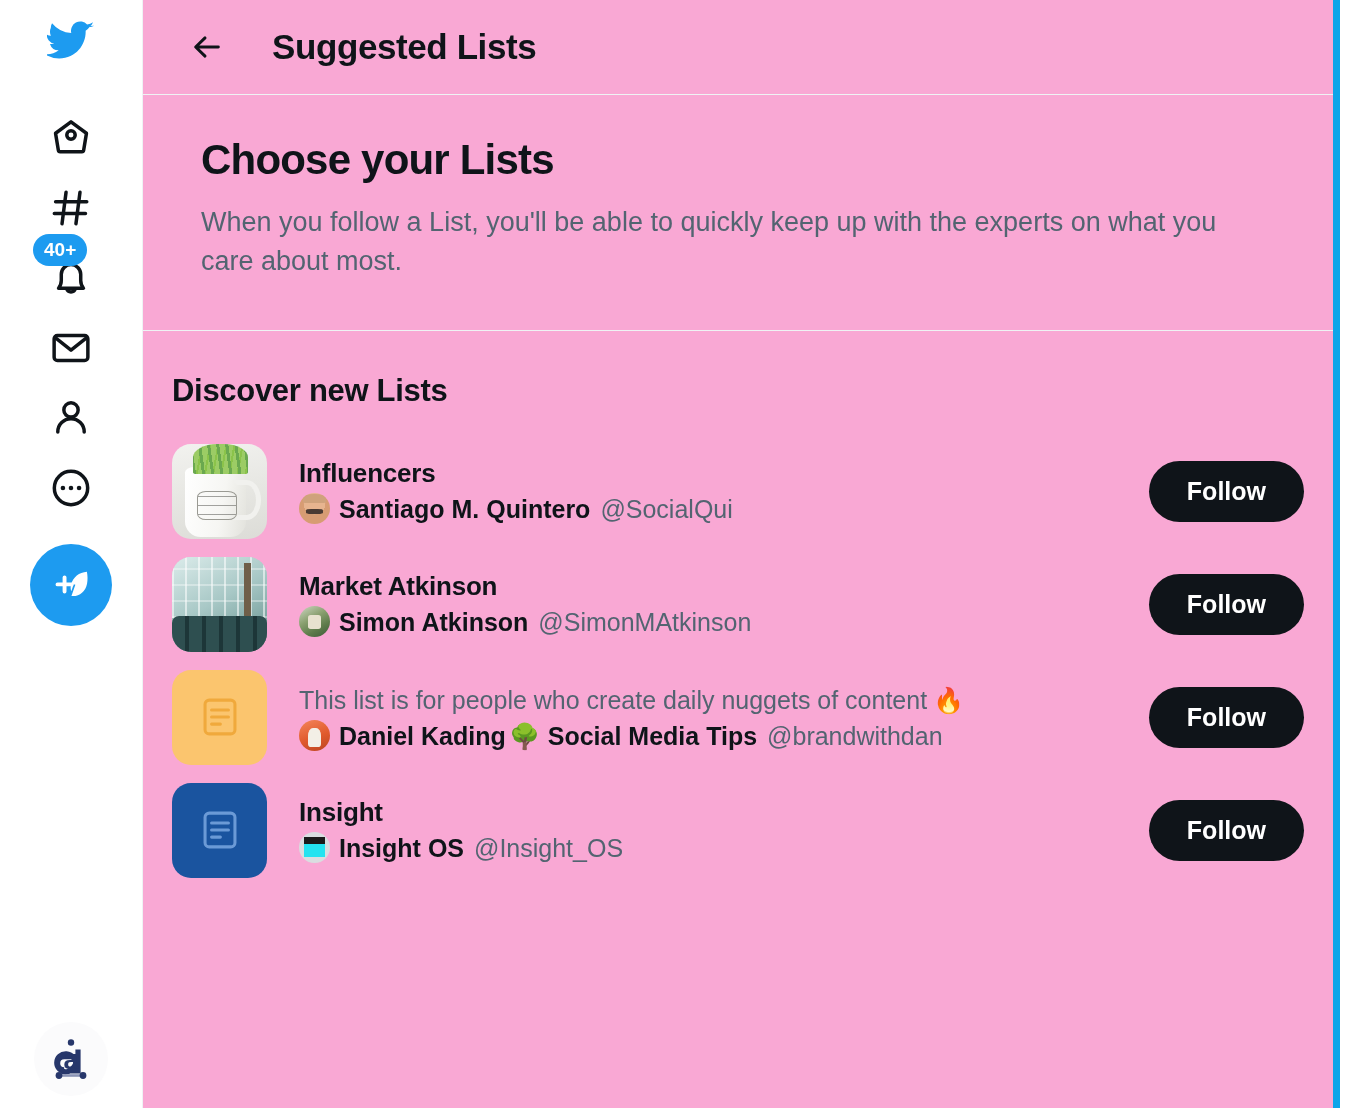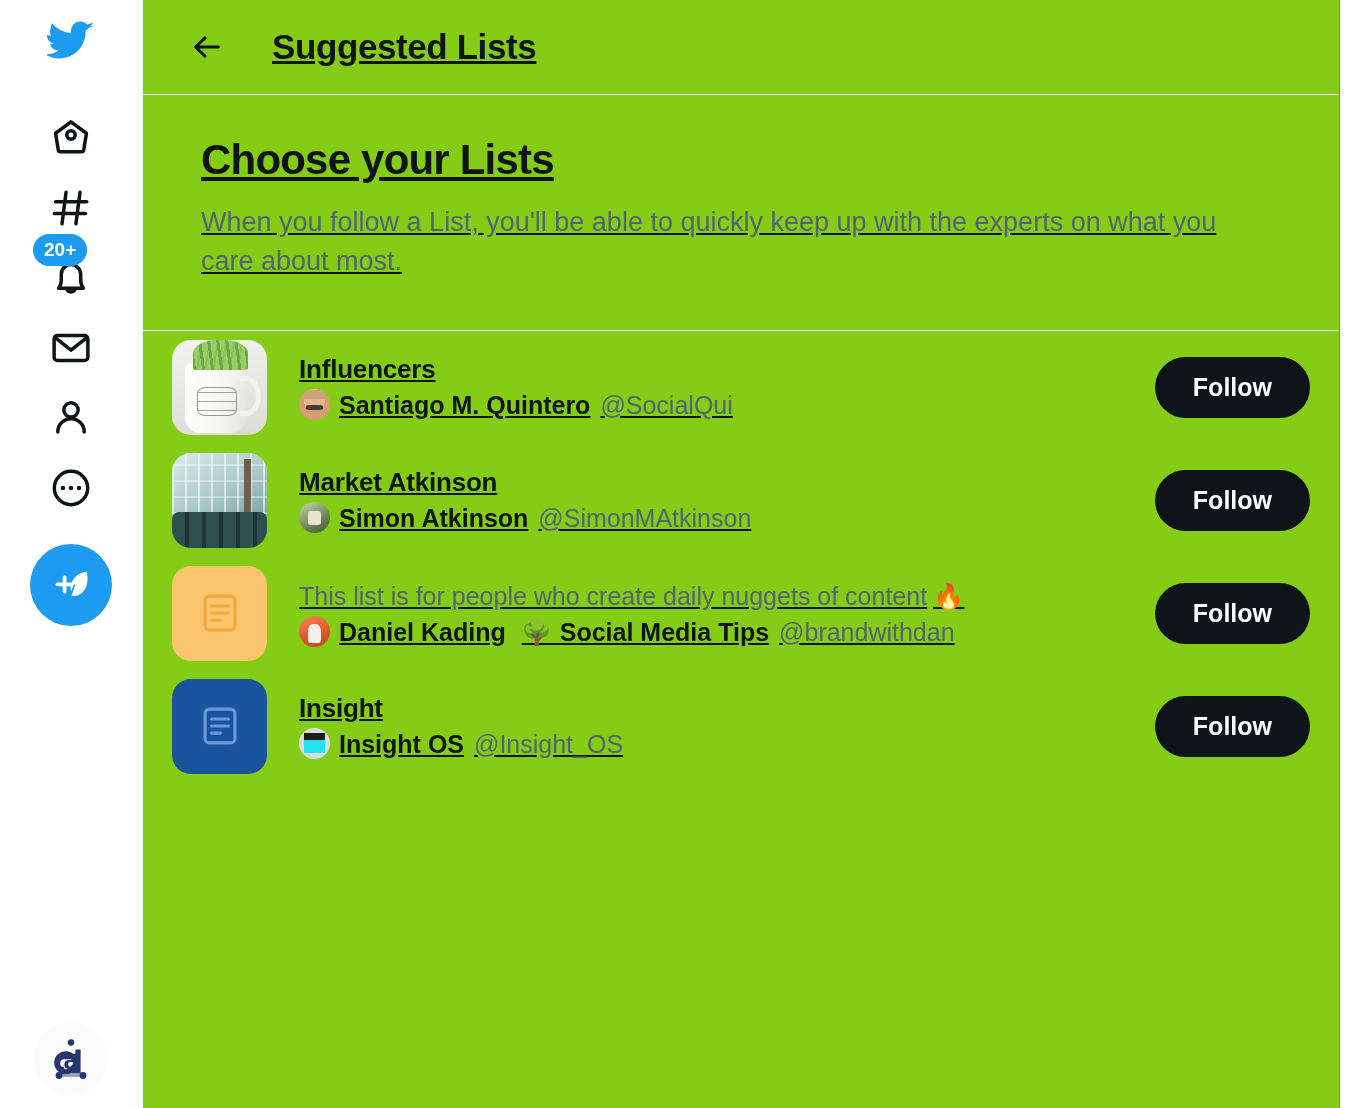--- a/index.html
+++ b/index.html
@@ -83,24 +83,23 @@
     display: flex;
     align-items: center;
     justify-content: center;
     cursor: pointer;
   }
 
   
   .main {
     width: 1197px;
     flex: 0 0 1197px;
-    border-right: 1px solid #0ea5e9;
+    border-right: 7px solid #0ea5e9;
     box-sizing: border-box;
-    background: #84cc16;
-    text-decoration: underline;
+    background: #f9a8d4;
   }
   .topbar {
     height: 95px;
     display: flex;
     align-items: center;
     padding-left: 36px;
     border-bottom: 1px solid #eff3f4;
     box-sizing: border-box;
   }
   .back-btn {
@@ -381,21 +380,21 @@
     </div>
 
     <div class="nav-icon nav-slot">
       <svg width="44" height="44" viewBox="0 0 24 24" fill="none" stroke="#0f1419" stroke-width="1.9" stroke-linecap="round" aria-hidden="true">
         <path d="M9.3 3.4 7.1 20.6M16.9 3.4l-2.2 17.2M3.6 8.6h17M2.9 15h17"></path>
       </svg>
 
     </div>
 
     <div class="nav-icon nav-slot">
-      <span class="badge">20+</span>
+      <span class="badge">40+</span>
       <svg width="44" height="44" viewBox="0 0 24 24" fill="none" stroke="#0f1419" stroke-width="1.9" stroke-linejoin="round" aria-hidden="true">
         <path d="M5.2 17.6c1-1.2 1.5-2.6 1.5-4.2V10a5.3 5.3 0 0 1 10.6 0v3.4c0 1.6.5 3 1.5 4.2H5.2z"></path>
         <path d="M9.6 17.8a2.5 2.5 0 0 0 4.8 0"></path>
       </svg>
 
     </div>
 
     <div class="nav-icon nav-slot">
       <svg width="44" height="44" viewBox="0 0 24 24" fill="none" stroke="#0f1419" stroke-width="1.9" stroke-linejoin="round" aria-hidden="true">
         <rect x="2.8" y="5.2" width="18.4" height="13.6" rx="1.8"></rect>
@@ -453,20 +452,21 @@
       </div>
       <div class="page-title">Suggested Lists</div>
     </header>
 
     <section class="intro">
       <h1>Choose your Lists</h1>
       <p>When you follow a List, you'll be able to quickly keep up with the experts on what you care about most.</p>
     </section>
 
     <section>
+      <div class="section-head">Discover new Lists</div>
 
       <div class="list-row">
         <div class="list-thumb thumb-pitcher">
           <div class="pitcher-body"></div>
           <div class="pitcher-handle"></div>
           <div class="pitcher-grass"></div>
           <div class="pitcher-label"></div>
         </div>
         <div class="list-body">
           <div class="list-name">Influencers</div>
@@ -503,21 +503,21 @@
             <path d="M7.6 8.3h8.8M7.6 12h8.8M7.6 15.7h4.6"></path>
           </svg>
         </div>
         <div class="list-body">
           <div class="list-desc">
             <span>This list is for people who create daily nuggets of content</span><span class="emoji emoji-inline">🔥</span>
           </div>
           <div class="list-owner">
             <span class="owner-av av-daniel"></span>
             <span class="owner-name">Daniel Kading</span>
-            <span class="owner-name" style="margin-left:16px">🌳 Social Media Tips</span>
+            <span class="owner-name" style="margin-left:4px">🌳 Social Media Tips</span>
             <span class="owner-handle">@brandwithdan</span>
           </div>
         </div>
         <button class="follow-btn">Follow</button>
       </div>
 
       <div class="list-row">
         <div class="list-thumb thumb-doc blue">
           <svg width="46" height="46" viewBox="0 0 24 24" fill="none" stroke="#6b9ad6" stroke-width="1.6" stroke-linecap="round" aria-hidden="true">
             <rect x="4.2" y="3.2" width="15.6" height="17.6" rx="2.2"></rect>

